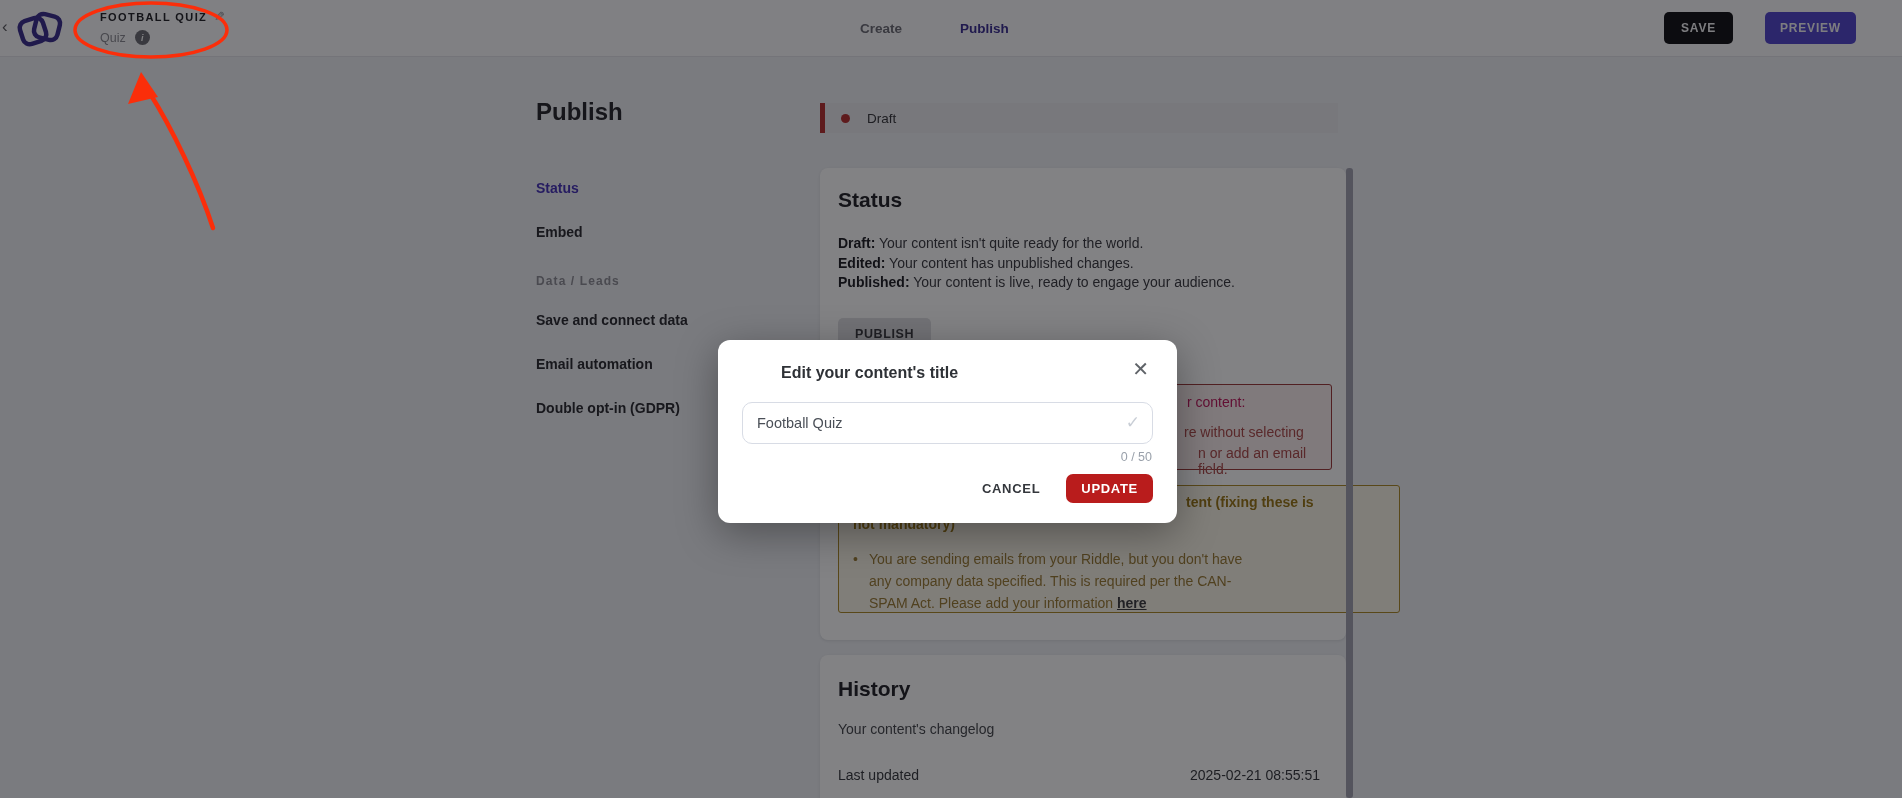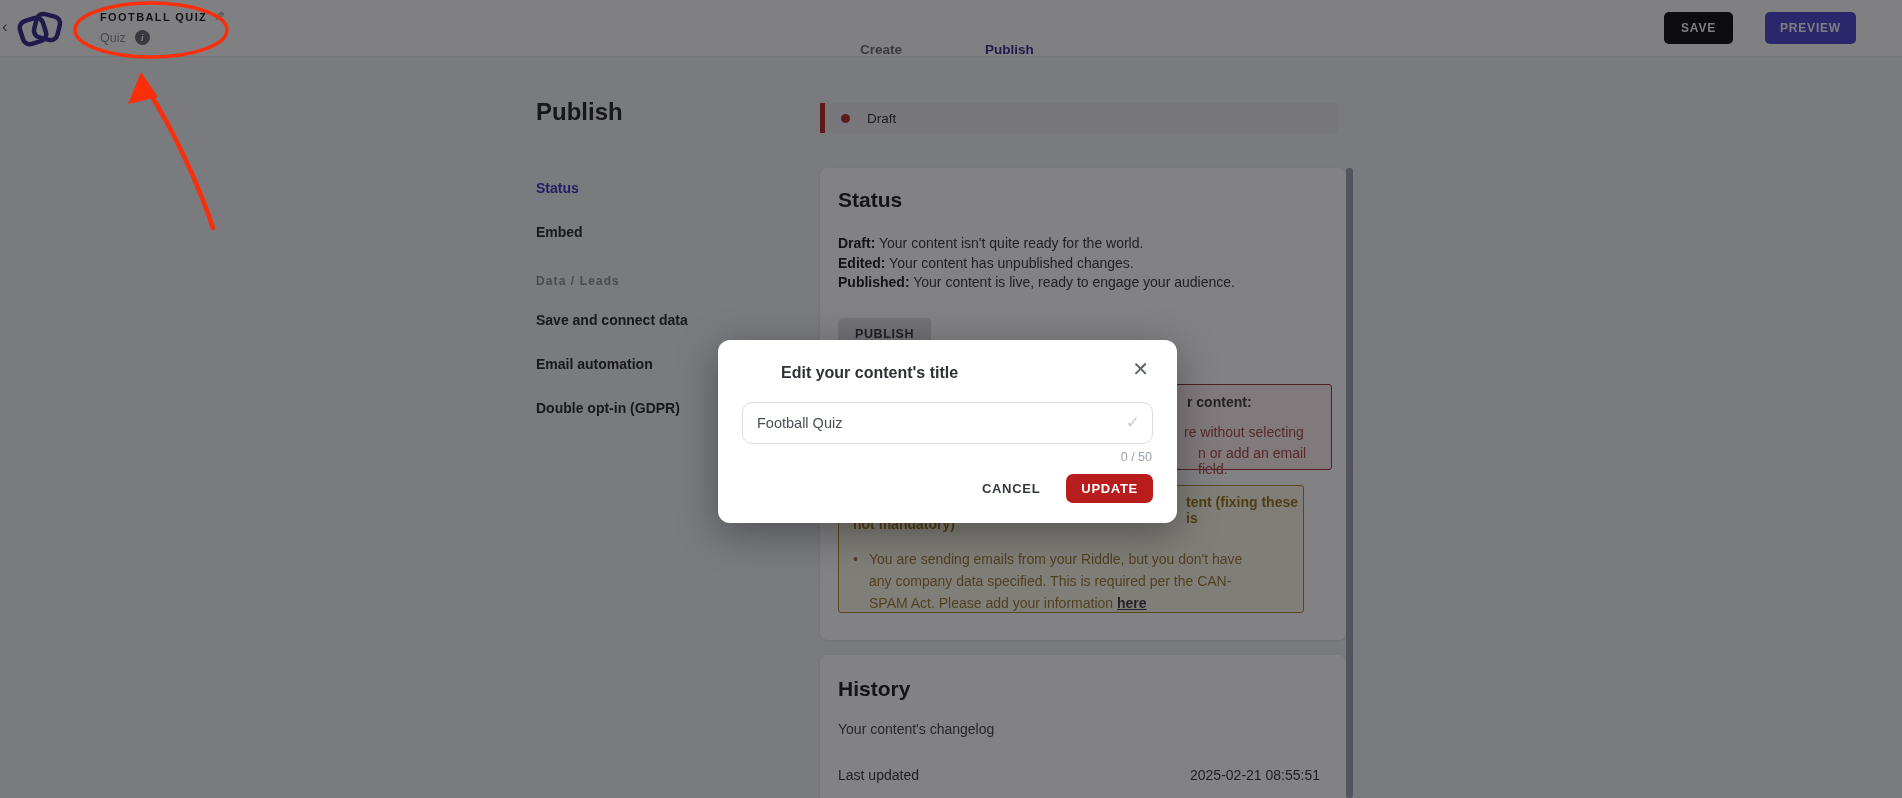--- a/index.html
+++ b/index.html
@@ -9,21 +9,21 @@
 
   
   .topbar { position:absolute; left:0; top:0; width:1902px; height:57px; background:#fbfbfc; border-bottom:1px solid #e3e3e8; z-index:1; }
   .back-chev { position:absolute; left:2px; top:17px; font-size:17px; color:#5a5a60; cursor:pointer; }
   .logo { position:absolute; left:15px; top:9px; }
   .hd-titleblock { position:absolute; left:100px; top:7px; }
   .hd-title { font-size:11px; font-weight:bold; letter-spacing:1.4px; color:#232329; }
   .hd-pencil { font-size:13px; color:#8f8f96; margin-left:7px; display:inline-block; transform:scaleX(-1); }
   .hd-sub { margin-top:5px; font-size:12.5px; color:#8b8b92; display:flex; align-items:flex-end; gap:9px; }
   .info-dot { width:15px; height:15px; border-radius:50%; background:#6d6d74; color:#fbfbfc; font-size:9px; font-weight:bold; display:flex; align-items:center; justify-content:center; font-style:italic; }
-  .tabs { position:absolute; left:860px; top:0; height:57px; display:flex; align-items:flex-end; gap:83px; }
+  .tabs { position:absolute; left:860px; top:0; height:57px; display:flex; align-items:center; gap:58px; }
   .tab { font-size:13.5px; font-weight:bold; color:#6d6d76; cursor:pointer; }
   .tab.active { color:#3b2e93; }
   .hd-btns { position:absolute; right:46px; top:12px; display:flex; gap:32px; }
   .btn-save { background:#131316; color:#f4f4f6; font-size:12px; font-weight:bold; letter-spacing:0.8px; border:none; border-radius:5px; padding:9px 17px; cursor:pointer; }
   .btn-preview { background:#5346cd; color:#f4f4f6; font-size:12px; font-weight:bold; letter-spacing:0.8px; border:none; border-radius:5px; padding:9px 15px; cursor:pointer; }
 
   
   .page-h1 { position:absolute; left:536px; top:98px; font-size:24px; font-weight:bold; color:#27272d; z-index:1; }
   .nav { position:absolute; left:536px; top:180px; z-index:1; }
   .nav-item { font-size:14px; font-weight:bold; color:#2b2b31; margin-bottom:28px; cursor:pointer; }
@@ -38,25 +38,25 @@
   .card { position:absolute; background:#ffffff; border-radius:8px; box-shadow:0 1px 3px rgba(30,30,40,0.10); z-index:1; }
   .card-status { left:820px; top:168px; width:526px; height:472px; }
   .card-history { left:820px; top:655px; width:526px; height:160px; }
   .card h2 { font-size:21px; font-weight:bold; color:#232328; }
   .status-h2 { position:absolute; left:18px; top:20px; }
   .status-lines { position:absolute; left:18px; top:66px; font-size:14px; color:#3a3a40; line-height:19.5px; }
   .status-lines b { color:#1e1e24; }
   .btn-publish { position:absolute; left:18px; top:150px; width:93px; height:31px; background:#dfdfe2; border:none; border-radius:5px; font-size:12.5px; font-weight:bold; letter-spacing:0.6px; color:#3a3a40; cursor:pointer; }
 
   .errbox { position:absolute; left:18px; top:216px; width:494px; height:86px; background:#fbefee; border:1px solid #9c3a3a; border-radius:3px; }
-  .errbox .frag-h { position:absolute; left:348px; top:9px; font-size:14px; font-weight:bold; color:#404040; }
+  .errbox .frag-h { position:absolute; left:348px; top:9px; font-size:14px; font-weight:normal; color:#be185d; }
   .errbox .frag-1 { position:absolute; left:345px; top:39px; font-size:14px; color:#ac4a4a; }
   .errbox .frag-2 { position:absolute; left:343px; top:60px; font-size:14px; color:#ac4a4a;margin-left:16px; }
 
-  .warnbox { position:absolute; left:18px; top:317px; width:466px; height:128px; background:#fbf6e9; border:1px solid #ad8a28; border-radius:3px; }
+  .warnbox { position:absolute; left:18px; top:317px; width:562px; height:128px; background:#fbf6e9; border:1px solid #ad8a28; border-radius:3px; }
   .warnbox .frag-h1 { position:absolute; left:347px; top:8px; font-size:14px; font-weight:bold; color:#9a7716; }
   .warnbox .frag-h2 { position:absolute; left:14px; top:30px; font-size:14px; font-weight:bold; color:#9a7716; }
   .warn-li { position:absolute; left:30px; top:62px; width:380px; font-size:14px; line-height:22px; color:#9b7c35; }
   .warn-li .bullet { position:absolute; left:-16px; top:0; }
   .warn-li a { color:#3c3c40; font-weight:bold; text-decoration:underline; cursor:pointer; }
 
   .history-h2 { position:absolute; left:18px; top:22px; }
   .history-sub { position:absolute; left:18px; top:66px; font-size:14px; color:#46484d; }
   .history-row { position:absolute; left:18px; top:112px; width:482px; display:flex; justify-content:space-between; font-size:14px; color:#37393e; }
 

